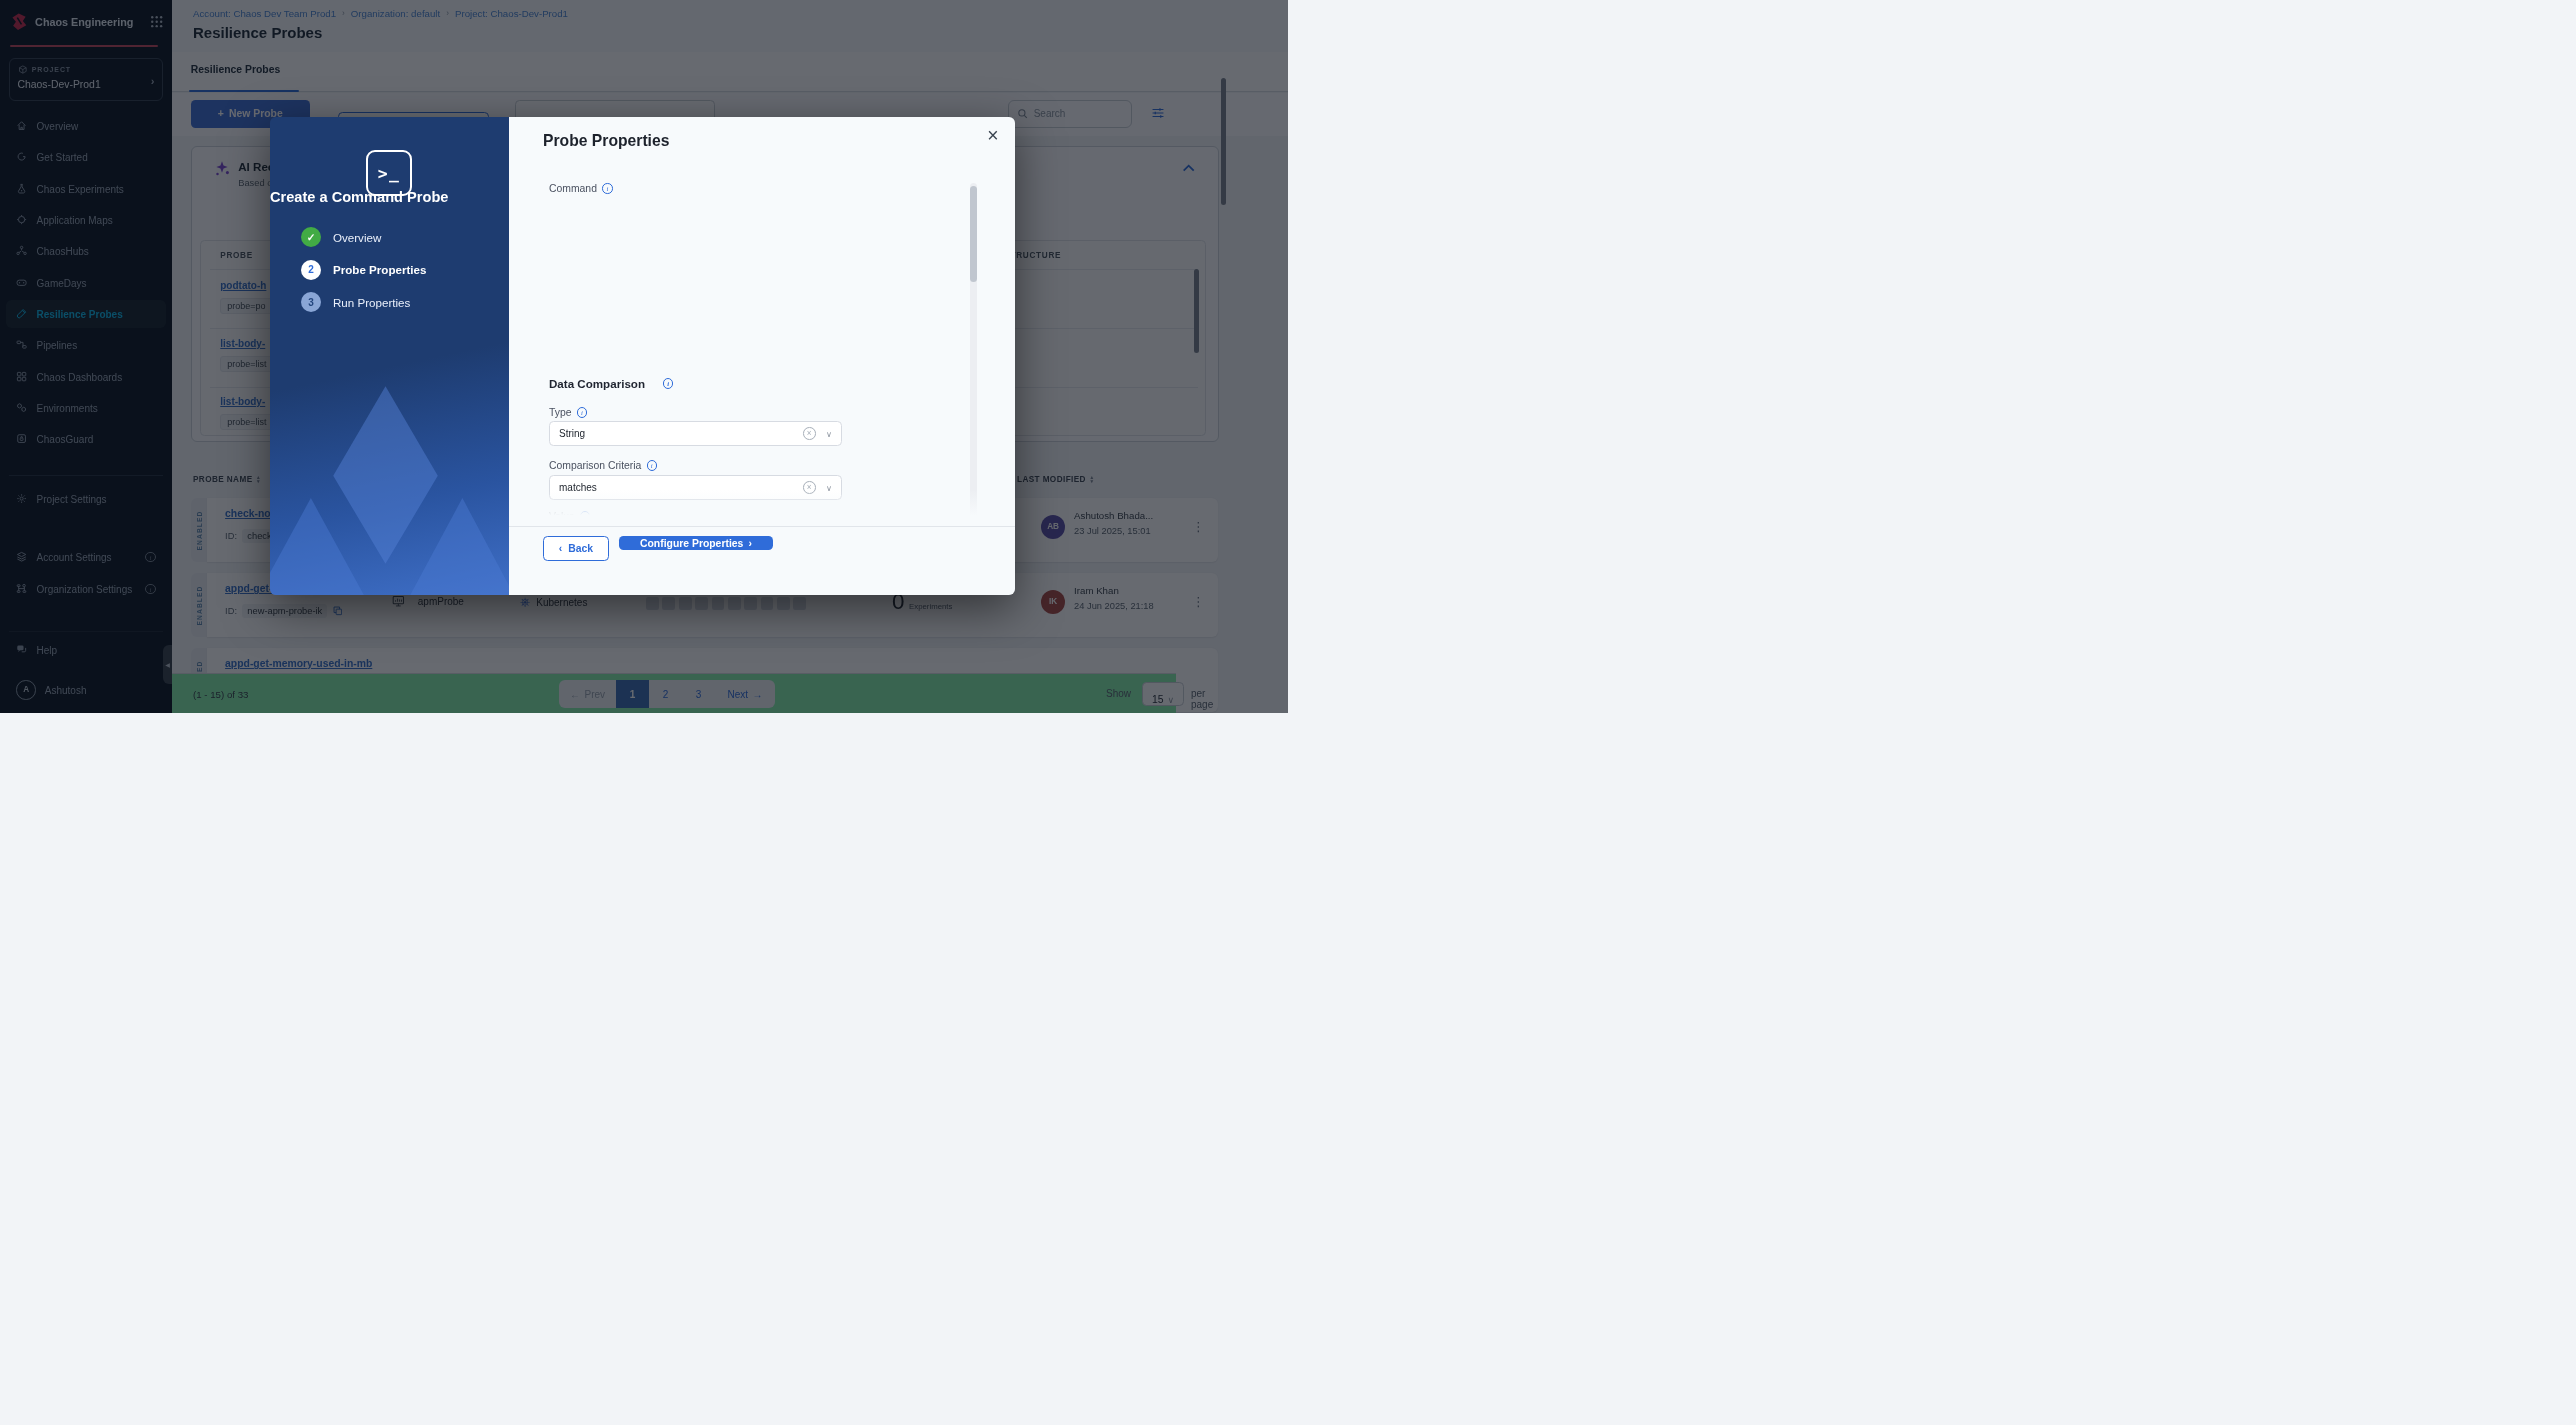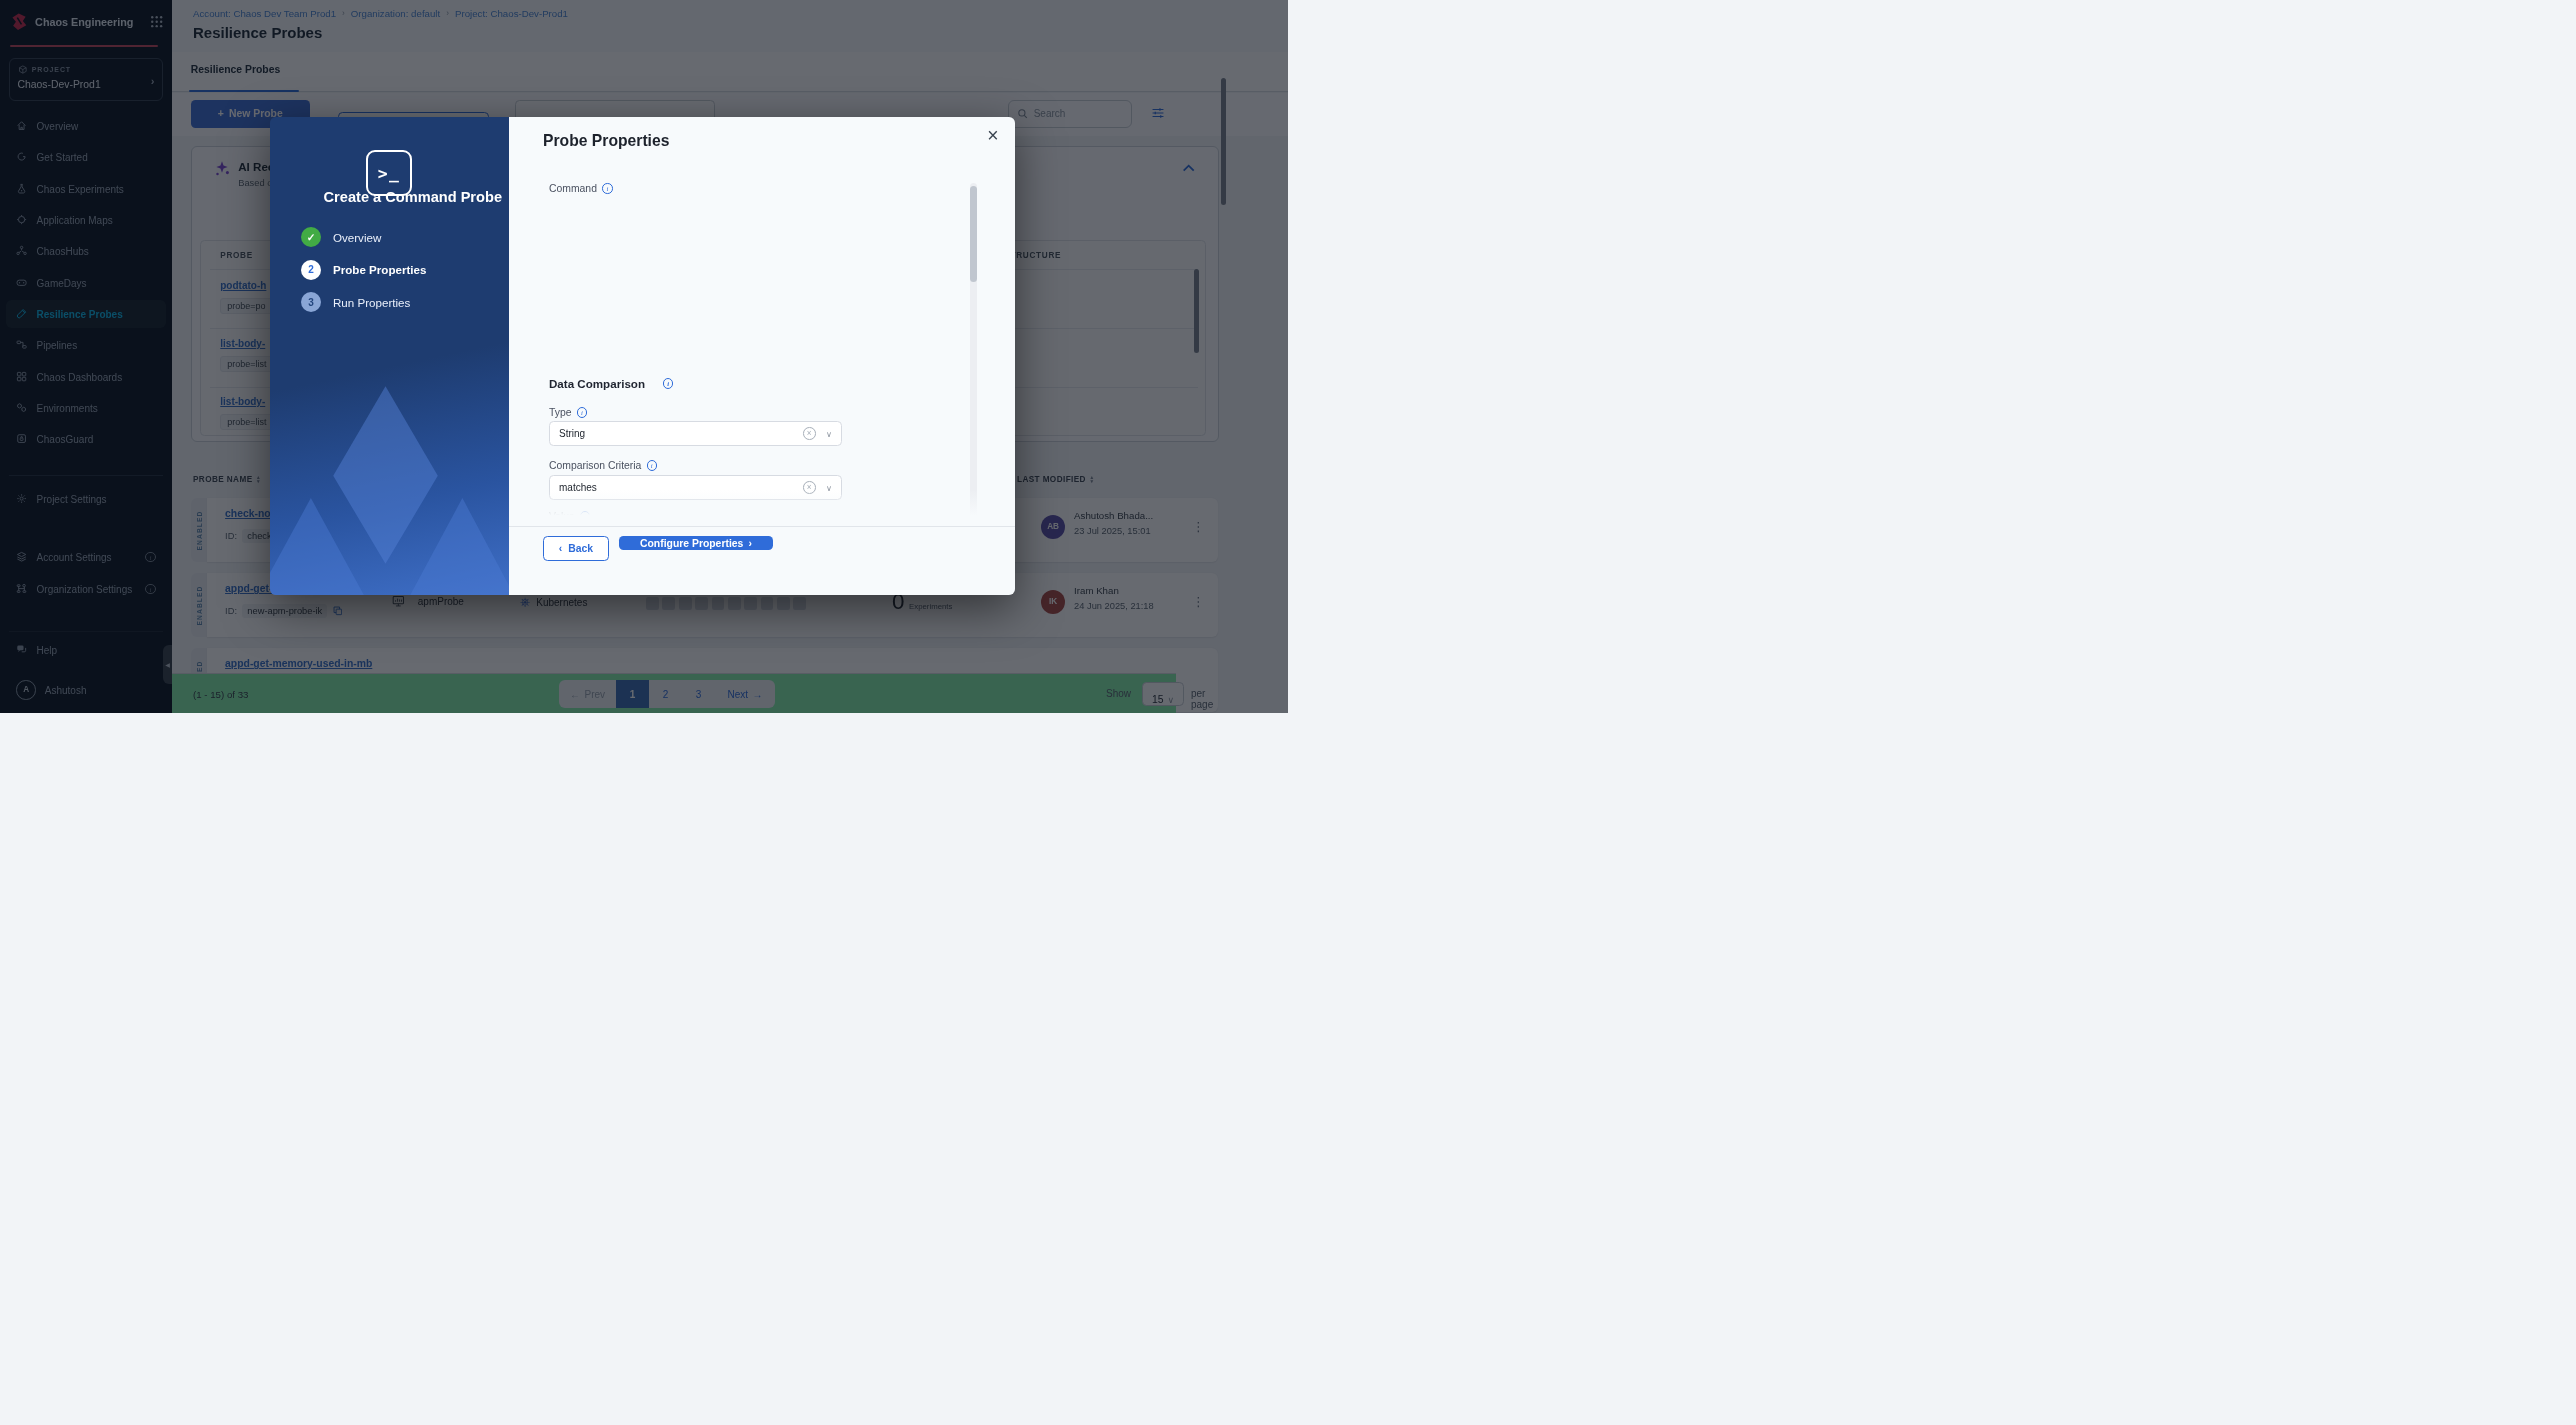--- a/index.html
+++ b/index.html
@@ -95,21 +95,21 @@
   .pg-next { width:60px; color:#2f6cd9; gap:4.5px; }
   .showsel { position:absolute; left:970px; top:7.5px; width:42px; height:24px; }
   .show-lbl { position:absolute; left:934px; top:14px; font-size:10px; color:#5b6672; }
   .perpage-lbl { position:absolute; left:1019px; top:14px; font-size:10px; color:#5b6672; }
 
   
   #dim { position:absolute; inset:0; background:rgba(10,15,24,0.62); z-index:40; }
   #modal { position:absolute; left:270px; top:117px; width:745px; height:478px; border-radius:6px; overflow:hidden; display:flex; z-index:50; box-shadow:0 13.4px 45px rgba(0,0,0,.5); }
   .mleft { position:relative; width:239px; background:linear-gradient(168deg,#1e3c70 0%,#1e3c70 52%,#2a54a0 78%,#3f6fc7 100%); flex:0 0 auto; overflow:hidden; }
   .terminal-badge { position:absolute; left:96px; top:33px; width:46px; height:46px; border:2.6px solid #fff; border-radius:9px; color:#fff; font-weight:bold; font-size:16.4px; display:flex; align-items:center; justify-content:center; letter-spacing:1.5px; font-family:"DejaVu Sans Mono",monospace; }
-  .wizard-title { position:absolute; left:0; top:72px; width:232px; text-align:right; color:#fff; font-size:14.6px; font-weight:bold; }
+  .wizard-title { position:absolute; left:0; top:72px; width:232px; text-align:left; color:#fff; font-size:14.6px; font-weight:bold; }
   .steps { position:absolute; left:31px; top:110px; display:flex; flex-direction:column; gap:12.7px; }
   .step { display:flex; align-items:center; gap:12px; height:20px; }
   .stepdot { width:20px; height:20px; border-radius:50%; display:flex; align-items:center; justify-content:center; font-size:10px; font-weight:bold; }
   .stepdot.done { background:#42ab45; color:#fff; font-size:10.4px; }
   .stepdot.active { background:#ffffff; color:#2f6cd9; }
   .stepdot.todo { background:#8aa6d6; color:#24467e; }
   .steplabel { color:#eaf0fb; font-size:11.6px; }
   .step.current .steplabel { color:#fff; font-weight:bold; }
   .watermark { position:absolute; left:-45px; bottom:-60px; opacity:.45; }
   .mright { position:relative; flex:1; background:#f7fafc; }

